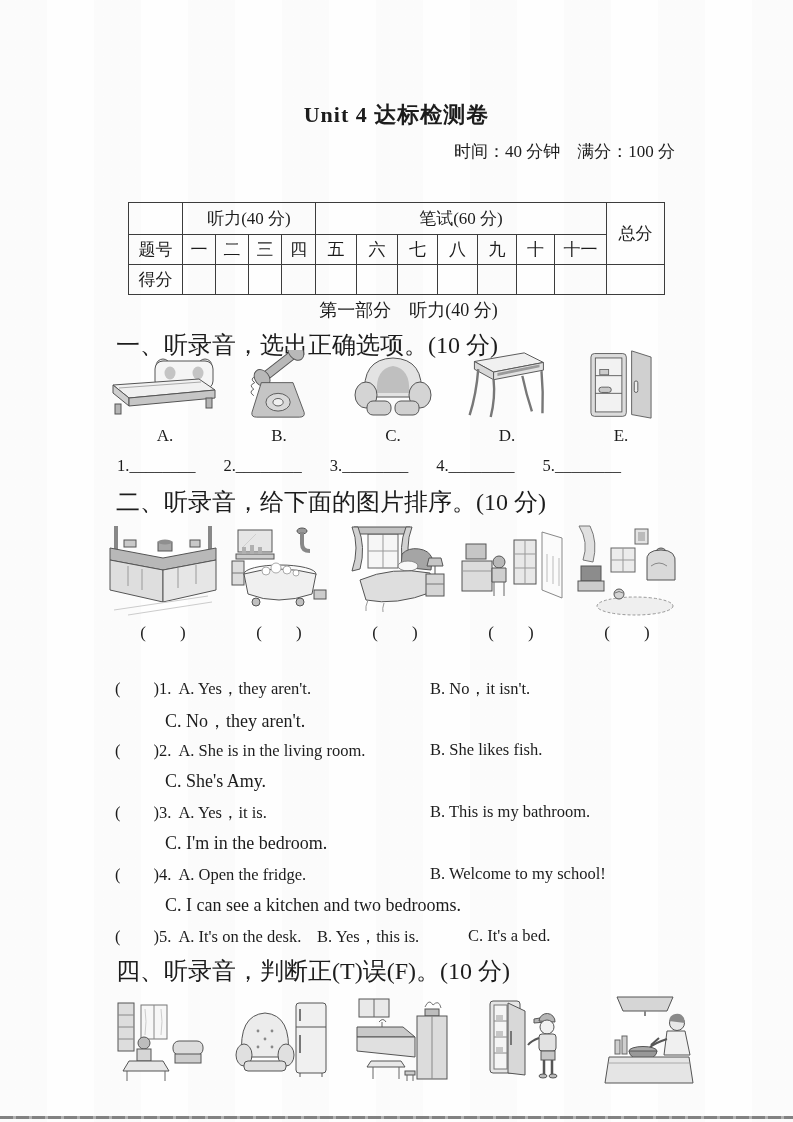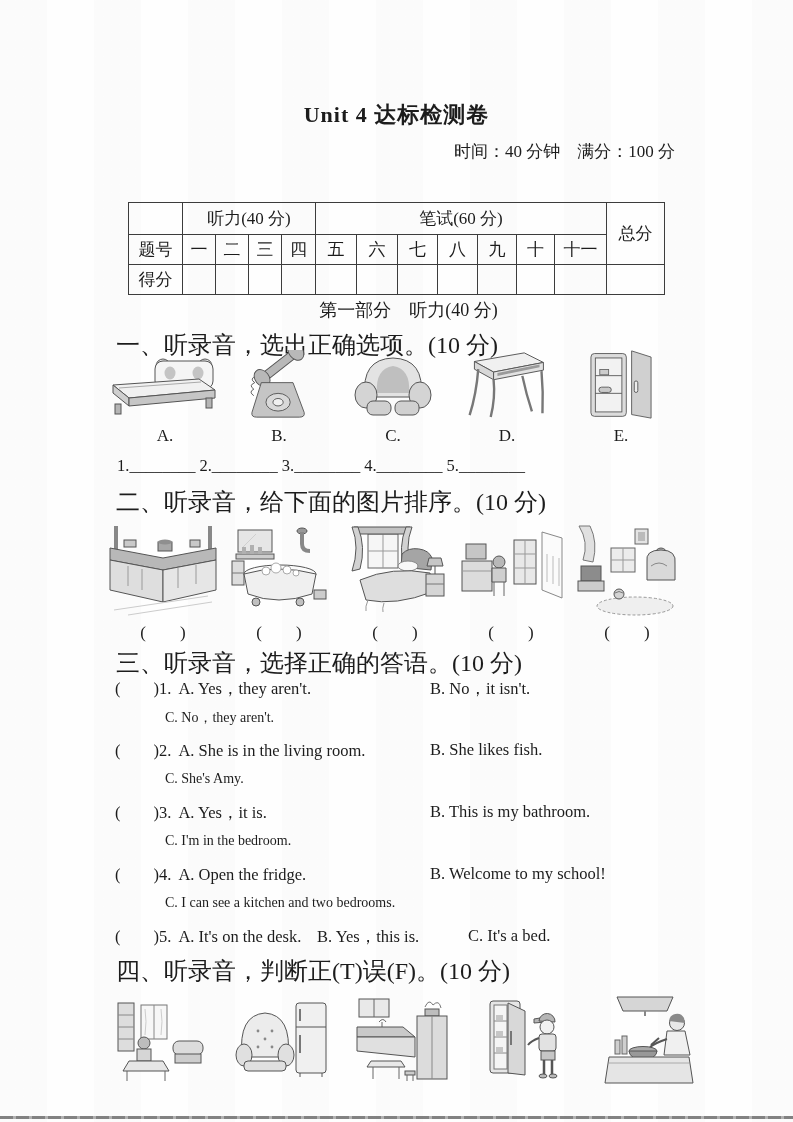--- a/index.html
+++ b/index.html
@@ -32,29 +32,29 @@
   .fig-item svg { display:block; }
   .fig-label { font-size:17px; margin-top:7px; text-align:center; }
   .s1 { top:350px; left:108px; }
   .s1 .fig-item { width:114px; height:96px; }
   .s2 { top:518px; left:105px; }
   .s2 .fig-item { width:116px; height:126px; }
   .s2 .fig-label { margin-top:5px; font-size:17px; }
   .s4 { top:993px; left:100px; }
   .s4 .fig-item { width:122px; height:92px; }
 
-  .blank-row { position:absolute; top:456px; left:117px; display:flex; gap:4px;
+  .blank-row { position:absolute; top:456px; left:117px; display:flex; gap:28px;
                font-size:16.5px; white-space:nowrap; }
 
   .q-line { position:absolute; left:115px; width:630px; font-size:16.5px; white-space:nowrap; }
   .q-line .opt-a { margin-left:7px;margin-top:40px; }
   .q-line .opt-b { position:absolute; left:315px; }
   .q-line .q5-b  { position:absolute; left:202px;text-align:center; }
   .q-line .q5-c  { position:absolute; left:353px; }
-  .q-c-line { position:absolute; left:165px; font-size:14px; white-space:nowrap; }
+  .q-c-line { position:absolute; left:165px; font-size:18px; white-space:nowrap; }
 
   .bottom-edge { position:absolute; top:1116px; left:0; width:793px; height:3px; opacity:.7;
                  background:repeating-linear-gradient(90deg,#4d4d4d 0 13px,#909090 13px 16px); }
 </style>
 </head>
 <body>
 
 <div class="page">
   <div class="scan-stripes"></div>
 
@@ -285,21 +285,20 @@
         <path d="M76,38 q-2,-12 14,-12 q16,0 14,14 v16 h-28 Z" fill="#d9d9d9" stroke="#555"></path>
         <path d="M80,42 q8,-6 16,0" stroke="#888" fill="none"></path>
         <ellipse cx="64" cy="82" rx="38" ry="9" fill="#efefef" stroke="#999" stroke-dasharray="3 2"></ellipse>
         <circle cx="48" cy="70" r="5" fill="#d4d4d4" stroke="#555"></circle>
         <path d="M44,69 q4,-3 8,0" stroke="#777" fill="none"></path>
       </svg>
       <div class="fig-label">(　　)</div>
     </div>
   </div>
 
-  <div class="sec-heading" style="top:647px">三、听录音，选择正确的答语。(10 分)</div>
 
   <div class="q-line" style="top:678px">
     <span>(　　)1.</span><span class="opt-a">A. Yes，they aren't.</span>
     <span class="opt-b">B. No，it isn't.</span>
   </div>
   <div class="q-c-line" style="top:709px">
     <span>C. No，they aren't.</span>
   </div>
 
   <div class="q-line" style="top:740px">

